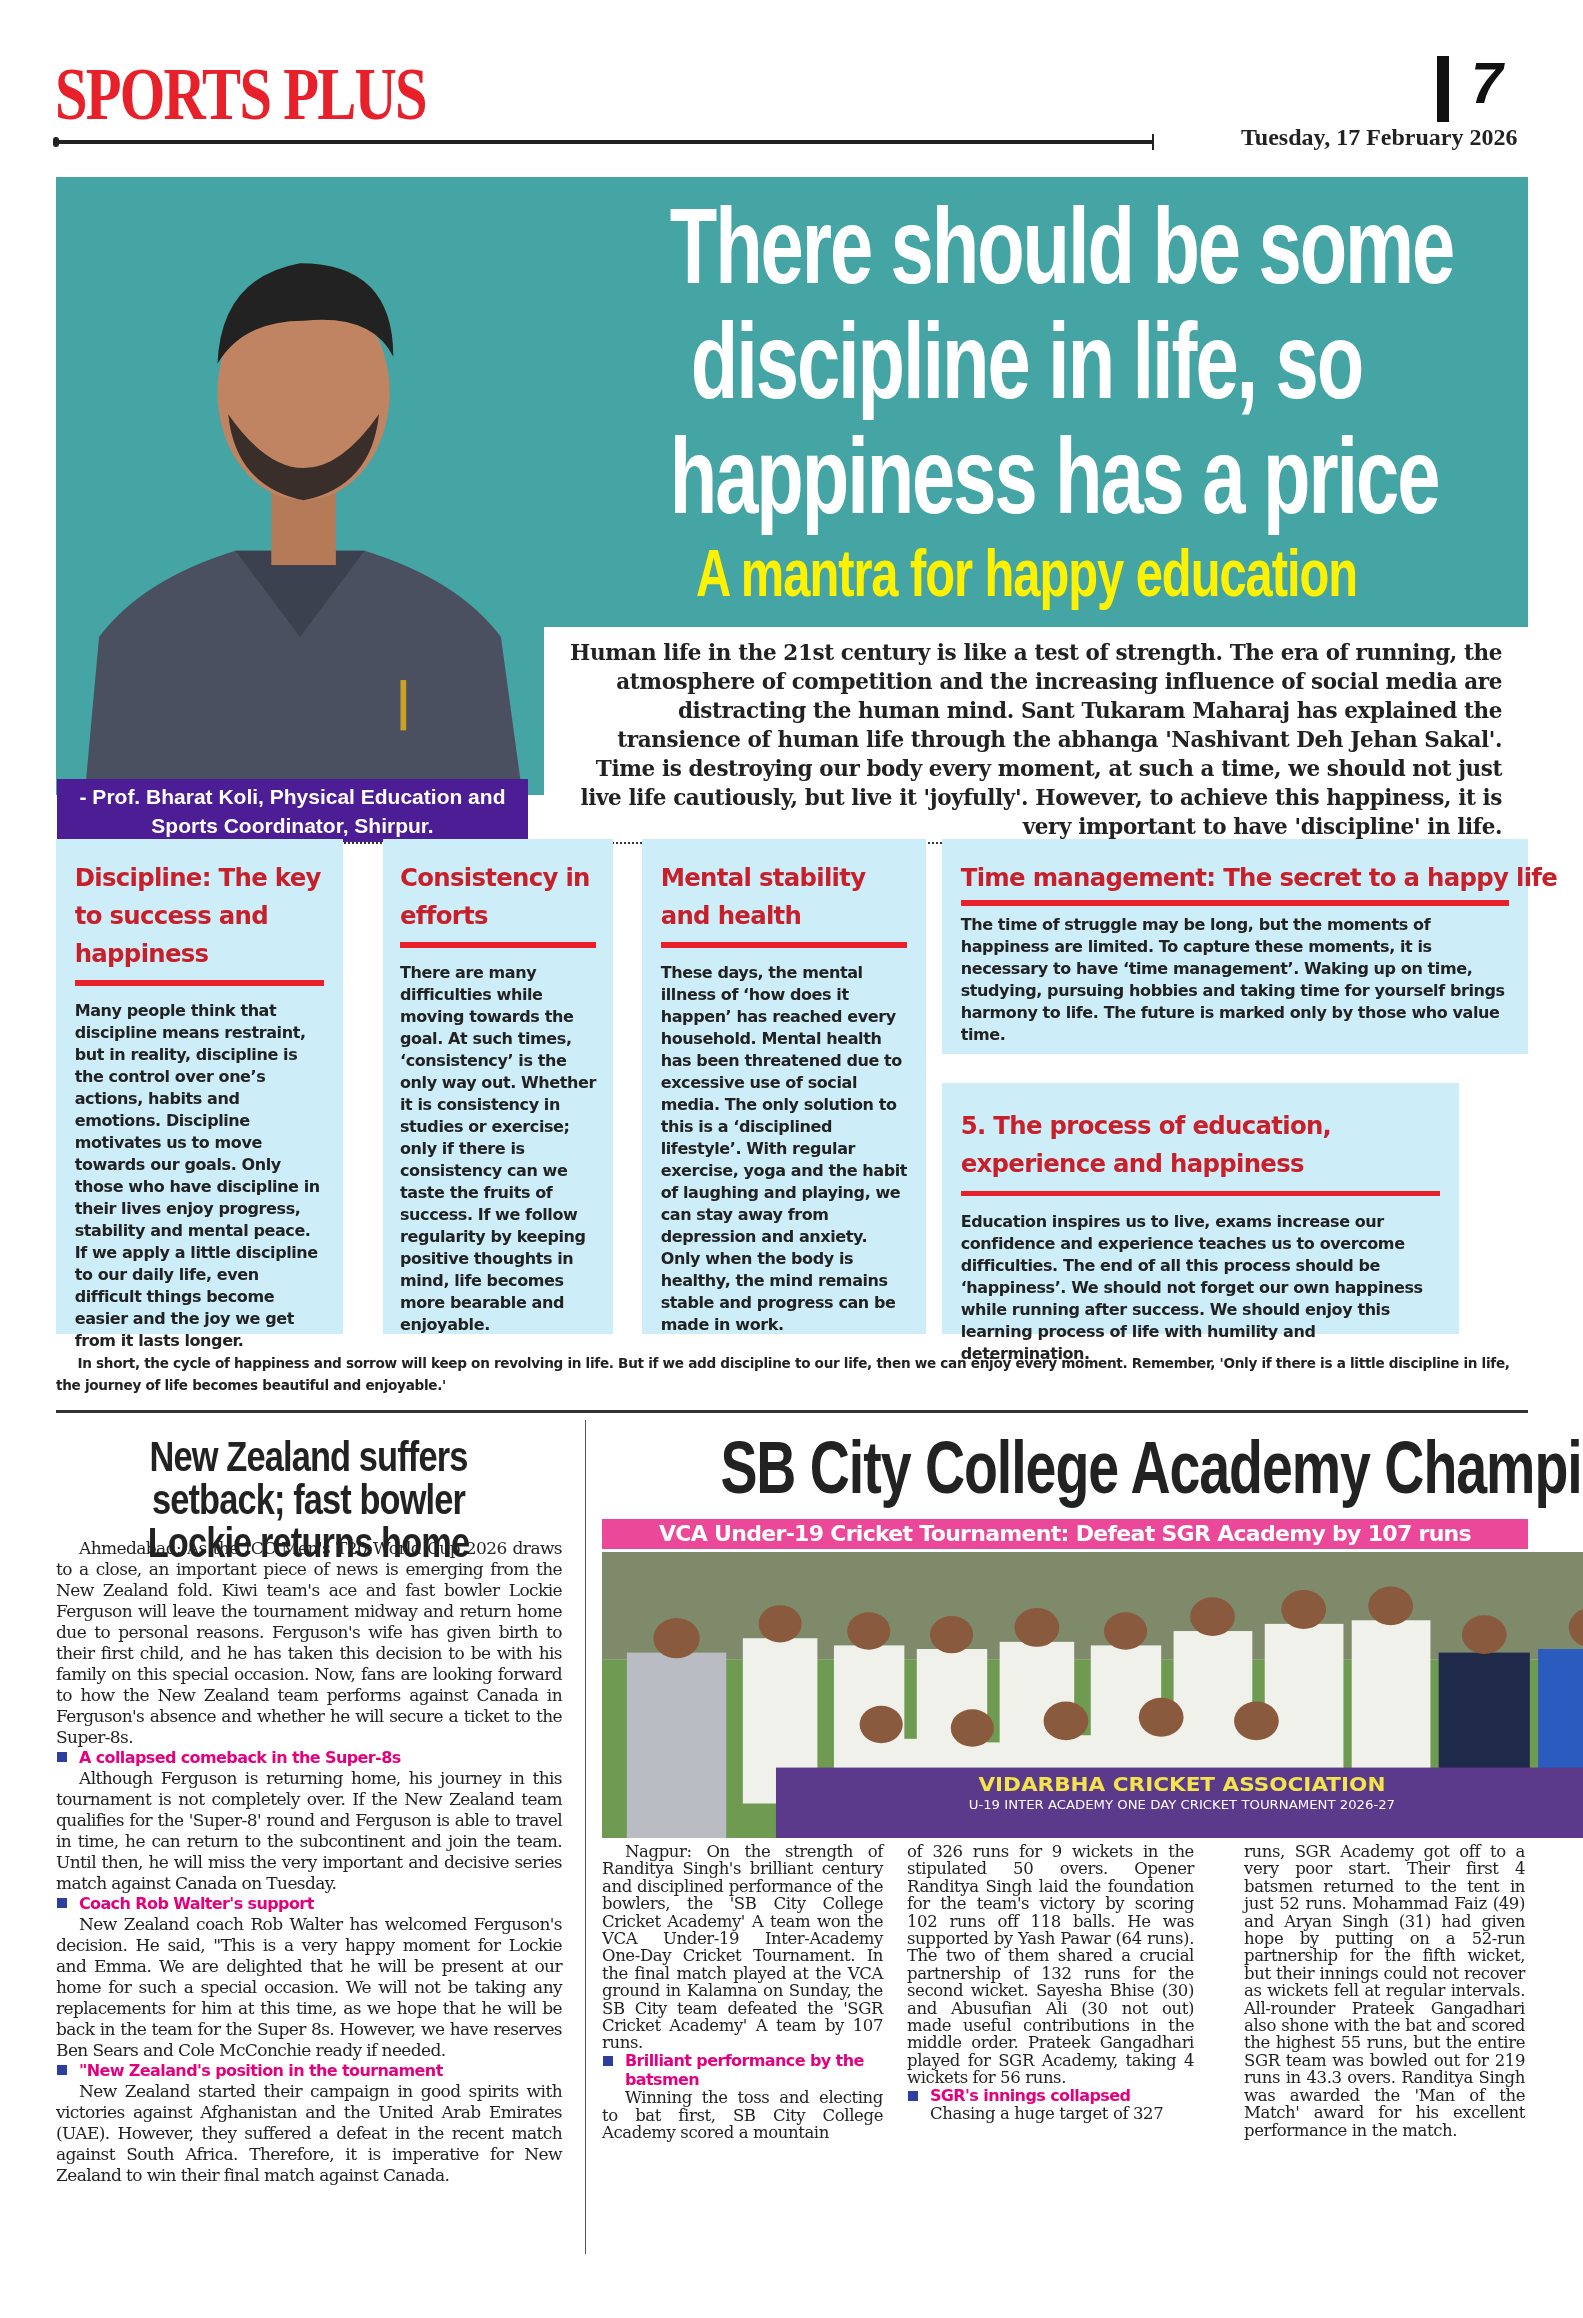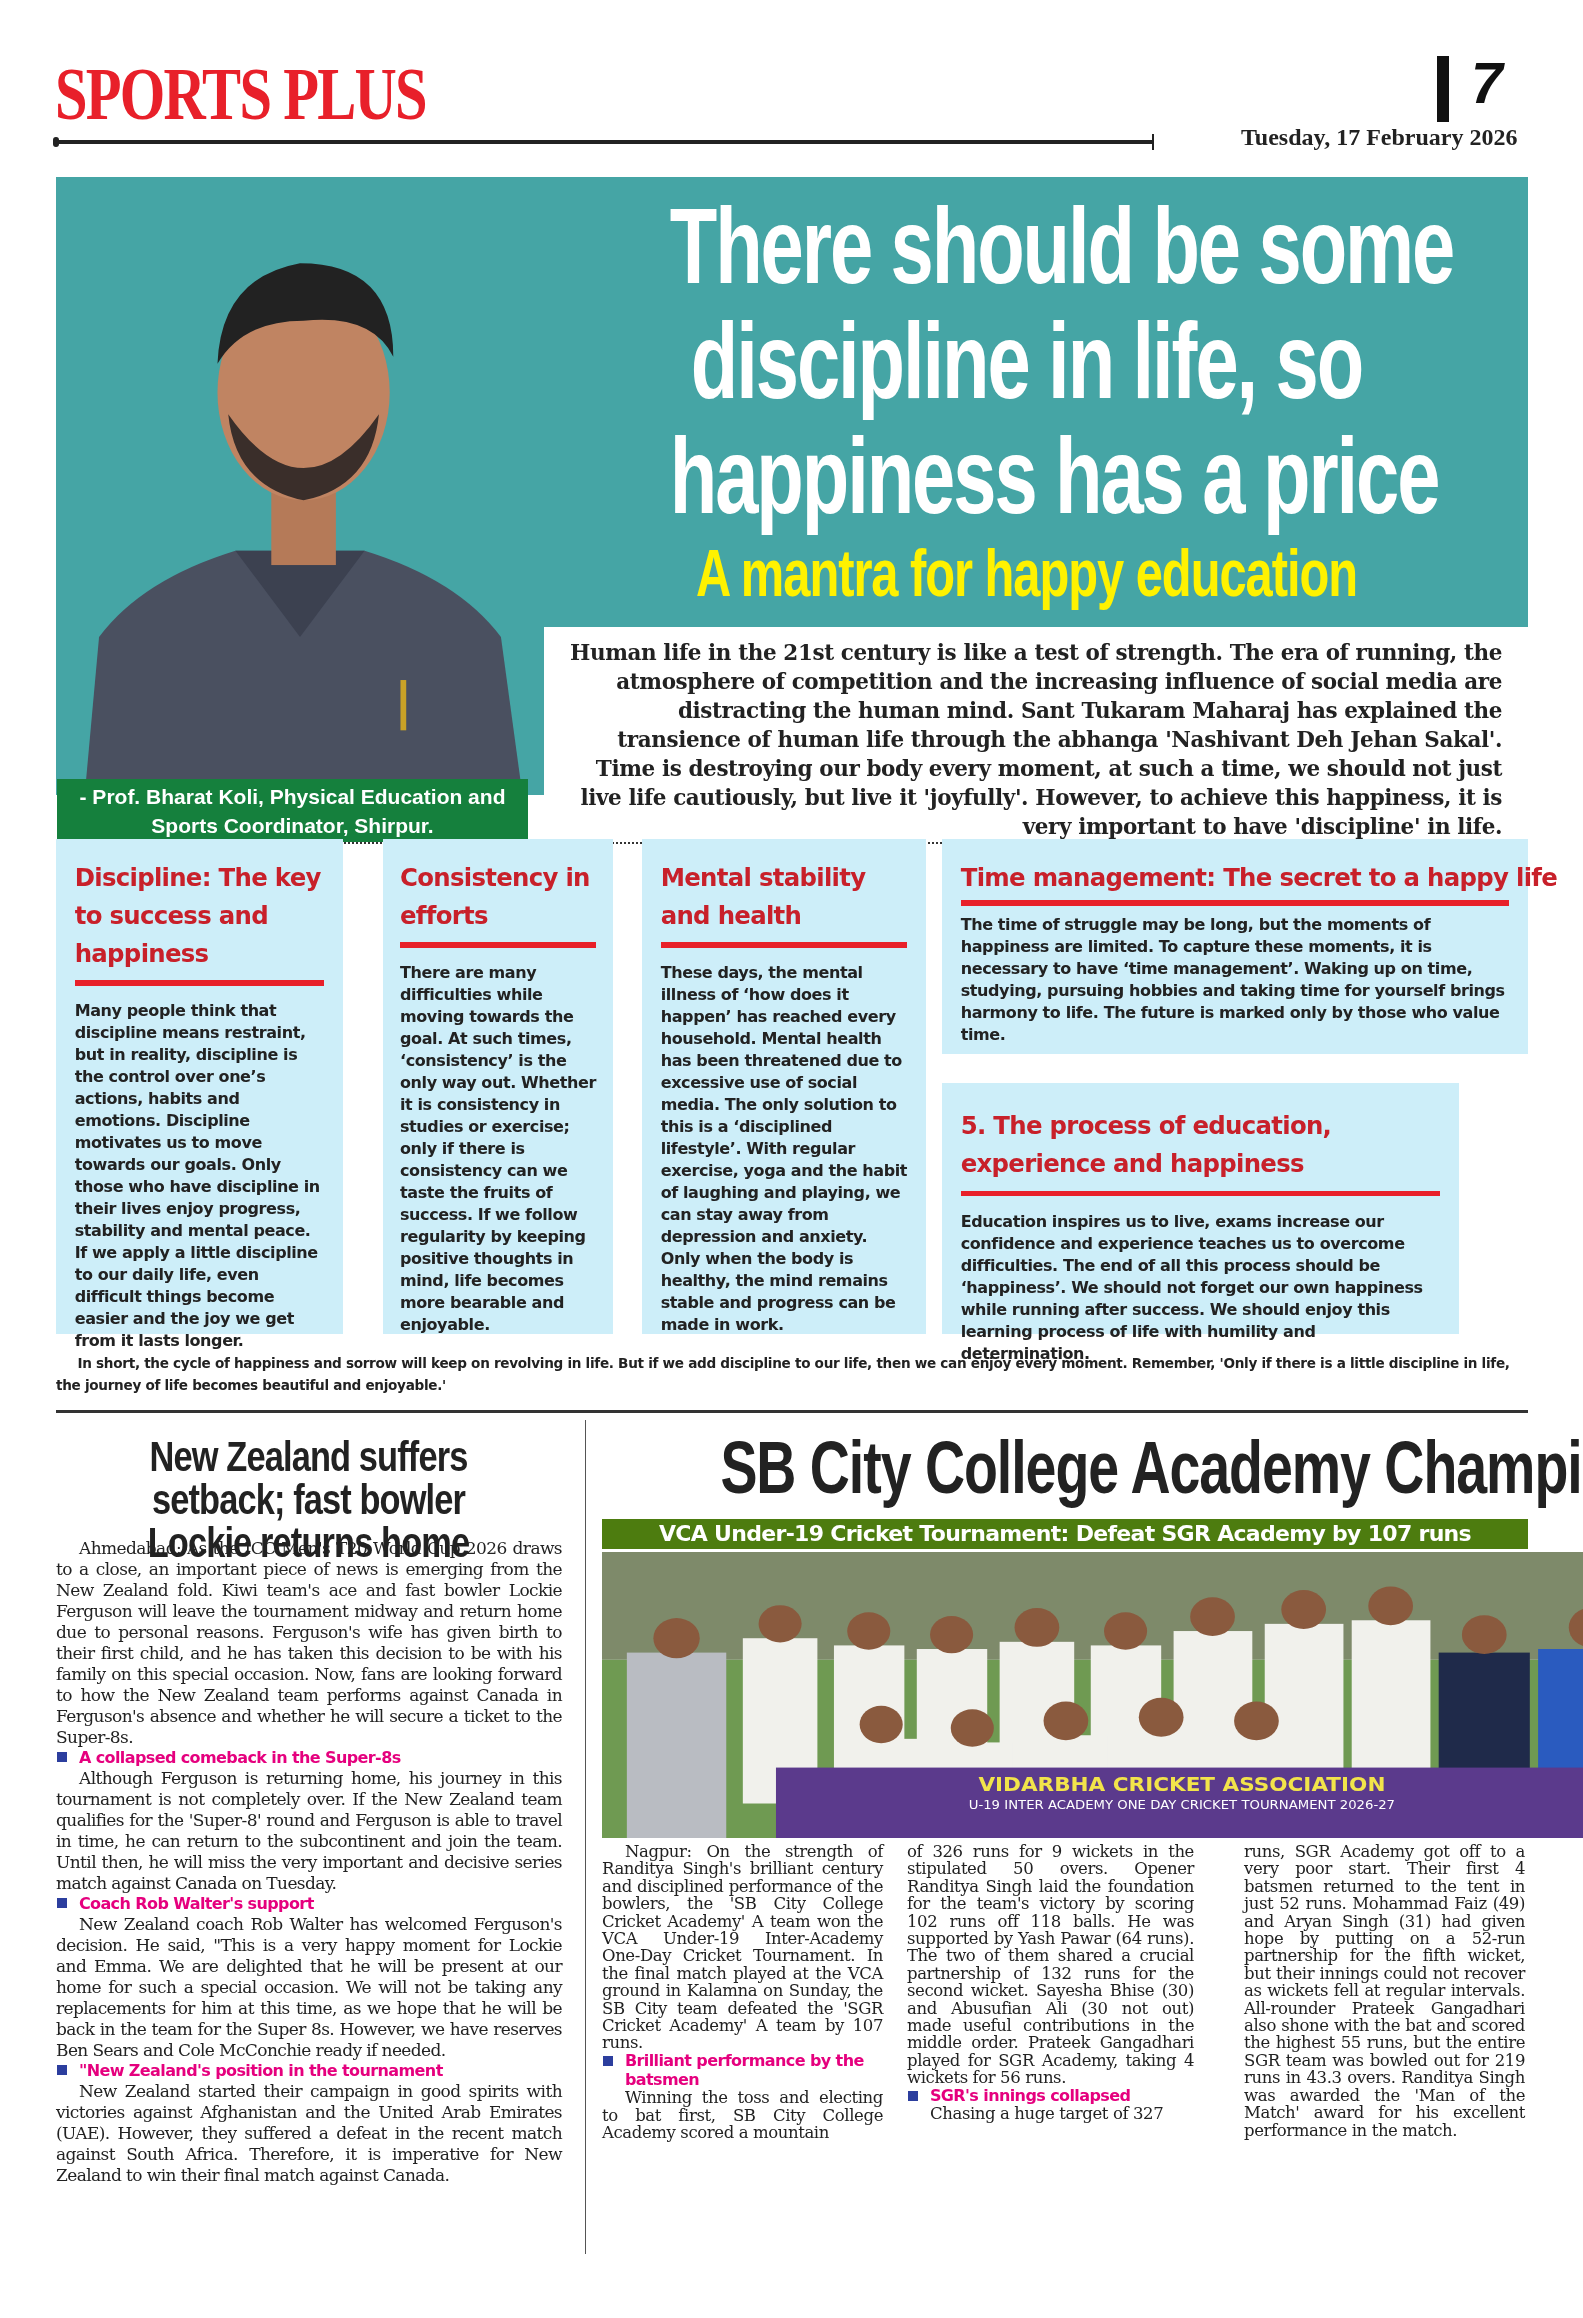--- a/index.html
+++ b/index.html
@@ -14,21 +14,21 @@
   .page-number { position: absolute; left: 1471px; top: 50px; font-family: "Liberation Sans", sans-serif; font-weight: bold; font-style: italic; font-size: 57px; color: #111; }
   .page-date { position: absolute; left: 1241px; top: 124px; font-family: "Liberation Serif", serif; font-weight: bold; font-size: 24px; color: #222; }
 
   
   .hero-band { position: absolute; left: 56px; top: 177px; width: 1472px; height: 450px; background: #45a5a5; }
   .hero-photo { position: absolute; left: 56px; top: 177px; width: 488px; height: 618px; overflow: hidden; }
   .hero-photo svg { width: 100%; height: 100%; display: block; }
   .hero-headline { position: absolute; left: 531px; top: 188px; width: 991px; text-align: center; font-family: "Liberation Sans", sans-serif; font-weight: bold; color: #fff; font-size: 108px; line-height: 115px; letter-spacing: -2.9px; transform: scaleX(0.72); transform-origin: center top; }
   .hero-headline span { display: block; white-space: nowrap; }
   .hero-subhead { position: absolute; left: 531px; top: 535px; width: 991px; text-align: center; font-family: "Liberation Sans", sans-serif; font-weight: bold; font-size: 66px; color: #fff200; letter-spacing: -1.4px; transform: scaleX(0.74); transform-origin: center top; white-space: nowrap; }
-  .hero-caption { position: absolute; left: 57px; top: 779px; width: 471px; height: 63px; background: #15803d; color: #fff; font-family: "Liberation Sans", sans-serif; font-weight: bold; font-size: 21px; line-height: 29px; text-align: center; padding-top: 2.9px; }
+  .hero-caption { position: absolute; left: 57px; top: 779px; width: 471px; height: 63px; background: #4c1d95; color: #fff; font-family: "Liberation Sans", sans-serif; font-weight: bold; font-size: 21px; line-height: 29px; text-align: center; padding-top: 2.9px; }
   .intro-text { position: absolute; left: 554px; top: 638px; width: 948px; text-align: right; font-family: "DejaVu Serif", serif; font-weight: bold; font-size: 21.5px; line-height: 29px; color: #222; letter-spacing: -0.4px; }
   .dotted-rule { position: absolute; left: 57px; top: 842px; width: 1469px; border-top: 2.9px dotted #333; }
 
   
   .box { position: absolute; background: #cdeef9; font-family: "DejaVu Sans", sans-serif; }
   .box h3 { color: #c8202a; font-family: "DejaVu Sans", sans-serif; font-weight: bold; font-size: 24.4px; line-height: 38px; letter-spacing: -0.7px; }
   .box .redline { height: 5.7px; background: #e8202a; margin: 7.2px 0 14.4px; }
   .box p { font-weight: bold; font-size: 16px; line-height: 22px; color: #222; letter-spacing: -0.4px; }
   .box1 { left: 56px; top: 839px; width: 287px; height: 495px; padding: 20px 18.7px; }
   .box2 { left: 383px; top: 839px; width: 230px; height: 495px; padding: 20px 17px; }
@@ -44,21 +44,21 @@
   .nz-headline { position: absolute; left: 50px; top: 1435px; width: 517px; text-align: center; font-family: "Liberation Sans", sans-serif; font-weight: bold; font-size: 43px; line-height: 43px; color: #222; letter-spacing: -1.1px; transform: scaleX(0.8); transform-origin: center top; }
   .col-divider { position: absolute; left: 585px; top: 1420px; width: 1.4px; height: 834px; background: #555; }
   .article { position: absolute; font-family: "DejaVu Serif", serif; font-size: 17px; line-height: 21px; color: #222; text-align: justify; letter-spacing: -0.6px; }
   .article p { text-indent: 23px; }
   .article .sub { display: flex; align-items: flex-start; font-family: "DejaVu Sans", sans-serif; font-weight: bold; font-size: 16px; line-height: 20px; color: #e5007e; letter-spacing: -0.6px; text-indent: 0; text-align: left; }
   .article .sub .bullet { display: inline-block; width: 10px; height: 10px; background: #2c3e9e; margin: 4.3px 11.5px 0 1.4px; flex: none; }
   .nz-body { left: 56px; top: 1538px; width: 506px; }
 
   
   .sb-headline { position: absolute; left: 600px; top: 1428px; width: 926px; text-align: center; font-family: "Liberation Sans", sans-serif; font-weight: bold; font-size: 75px; line-height: 79px; color: #222; letter-spacing: -1.4px; transform: scaleX(0.74); transform-origin: center top; white-space: nowrap; }
-  .sb-banner { position: absolute; left: 602px; top: 1519px; width: 926px; height: 30px; background: #4d7c0f; color: #fff; text-align: center; font-family: "DejaVu Sans", sans-serif; font-weight: bold; font-size: 22px; line-height: 30px; letter-spacing: -0.7px; white-space: nowrap; }
+  .sb-banner { position: absolute; left: 602px; top: 1519px; width: 926px; height: 30px; background: #ec4899; color: #fff; text-align: center; font-family: "DejaVu Sans", sans-serif; font-weight: bold; font-size: 22px; line-height: 30px; letter-spacing: -0.7px; white-space: nowrap; }
   .team-photo { position: absolute; left: 602px; top: 1552px; width: 1067px; height: 286px; overflow: hidden; }
   .team-photo svg { width: 100%; height: 100%; display: block; }
   .sb-col { position: absolute; top: 1843px; font-size: 16.5px; line-height: 17.4px; letter-spacing: -0.4px; }
   .sb-col1 { left: 602px; width: 281px; }
   .sb-col1 p { text-indent: 23px; }
   .sb-col2 { left: 907px; width: 287px; }
   .sb-col3 { left: 1244px; width: 281px; }
   .sb-col2 p, .sb-col3 p { text-indent: 0; }
   .sb-col2 .subtext { padding-left: 23px; text-indent: 0; }
   .sb-col .sub { font-size: 16px; line-height: 18.7px; }

